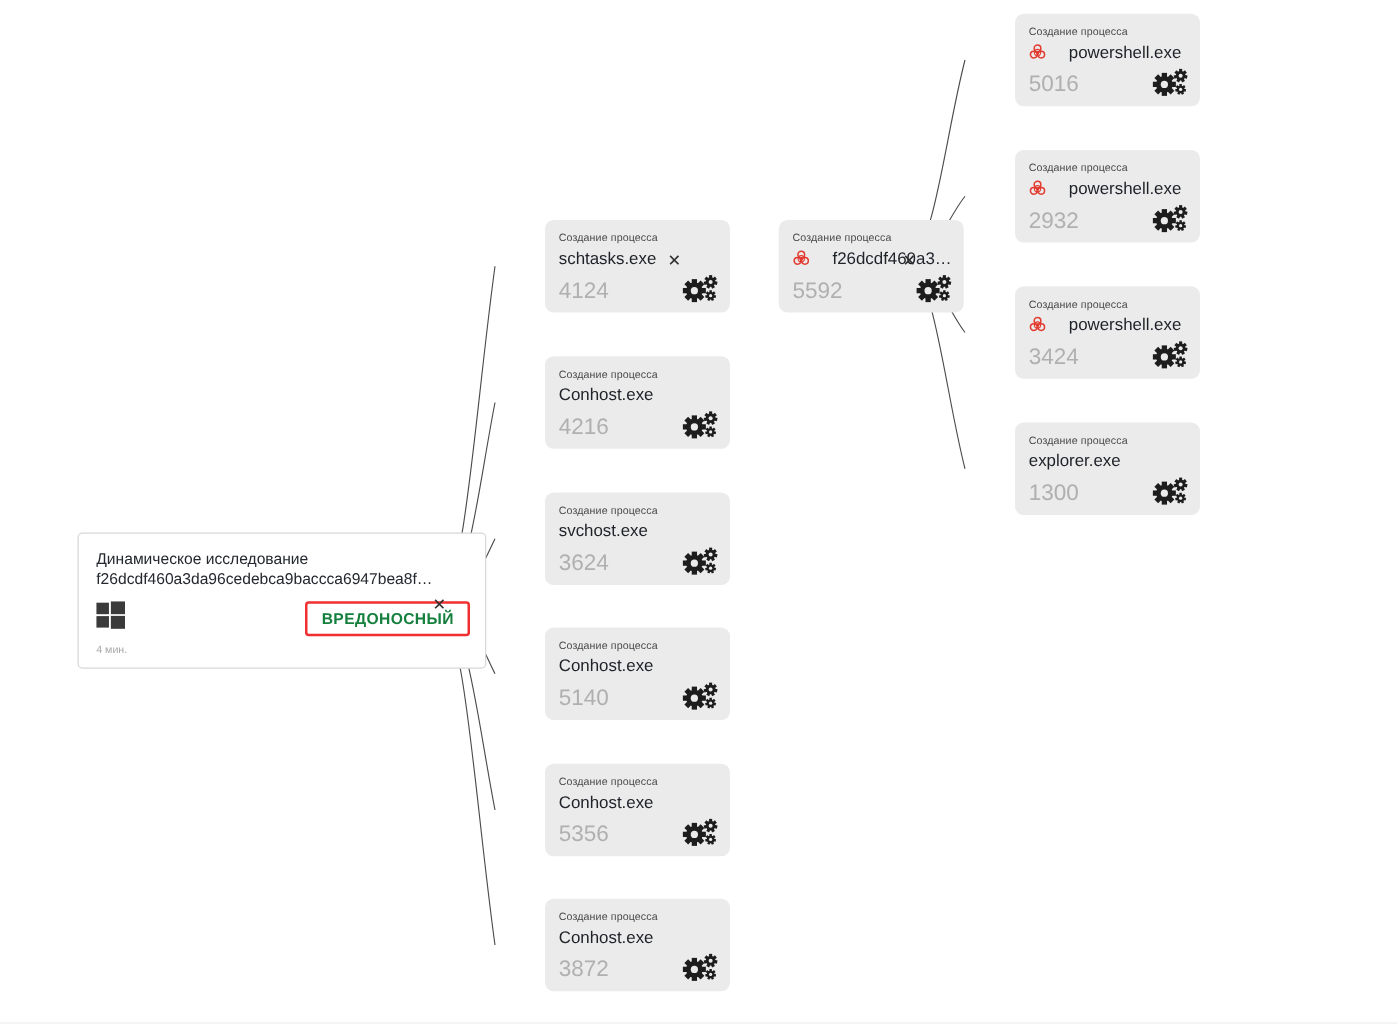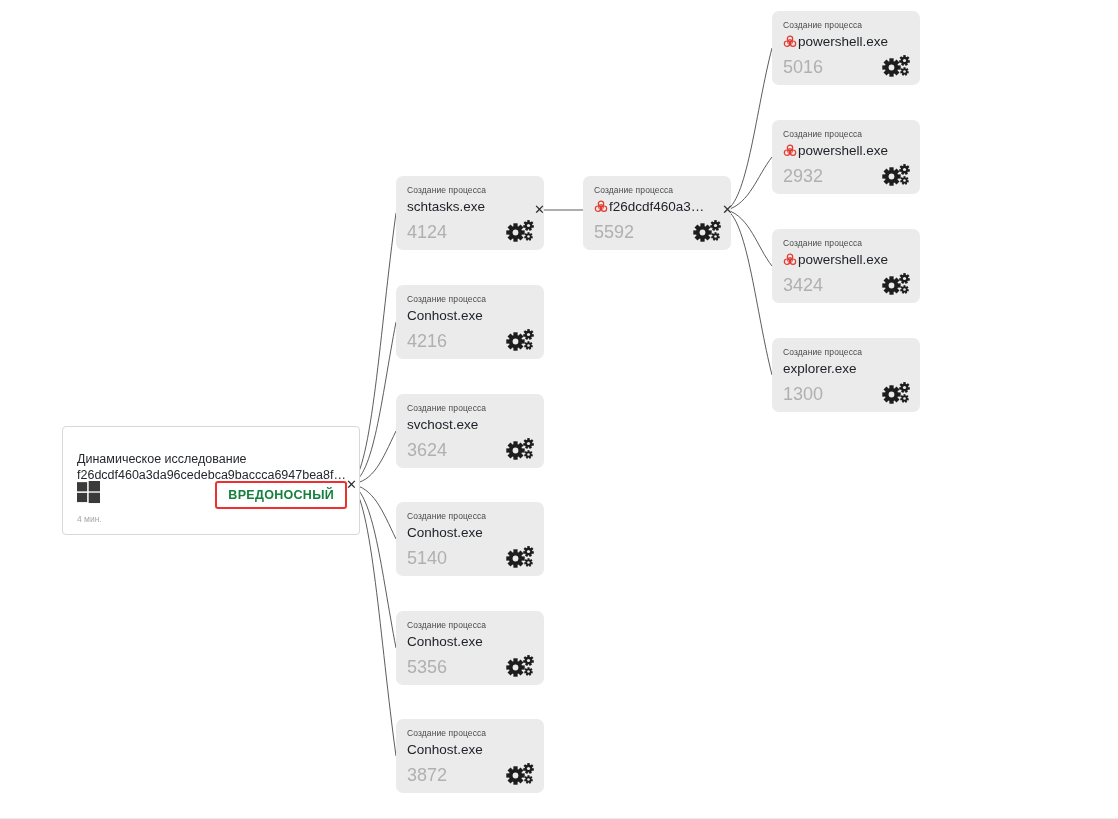--- a/index.html
+++ b/index.html
@@ -21,32 +21,33 @@
     pointer-events: none;
   }
 
   
   .node {
     position: absolute;
     width: 148px; height: 74px;
     background: #ebebeb;
     border-radius: 7px;
     padding: 9px 11px 0 11px;
+    margin-left: 40px;
   }
   .node-kind {
     font-size: 8.5px;
     color: #4a4a4a;
     letter-spacing: .1px;
     line-height: 11px;
     white-space: nowrap;
   }
   .node-title {
     display: flex;
     align-items: center;
-    gap: 1px;
+    gap: 18px;
     margin-top: 2px;
     font-size: 13.5px;
     color: #20242a;
     line-height: 17px;
     white-space: nowrap;
     overflow: hidden;
   }
   .node-pid {
     position: absolute;
     left: 11px; bottom: 10px;
@@ -58,25 +59,25 @@
     position: absolute;
     right: 9px; bottom: 6px;
     width: 30px; height: 26px;
   }
   .biohazard { width: 14px; height: 14px; flex: 0 0 14px; display: block; }
 
   
   #root-card {
     position: absolute;
     left: 62px; top: 426px;
-    width: 298px; height: 109px;
+    width: 327px; height: 109px;
     background: #ffffff;
     border: 1px solid #d8d8d8;
     border-radius: 4px;
-    padding: 24px 14px 0 14px;
+    padding: 12px 14px 0 14px;
   }
   .root-line {
     font-size: 12.5px;
     color: #24282e;
     line-height: 16px;
     white-space: nowrap;
     overflow: hidden;
   }
   #win-logo {
     position: absolute;

